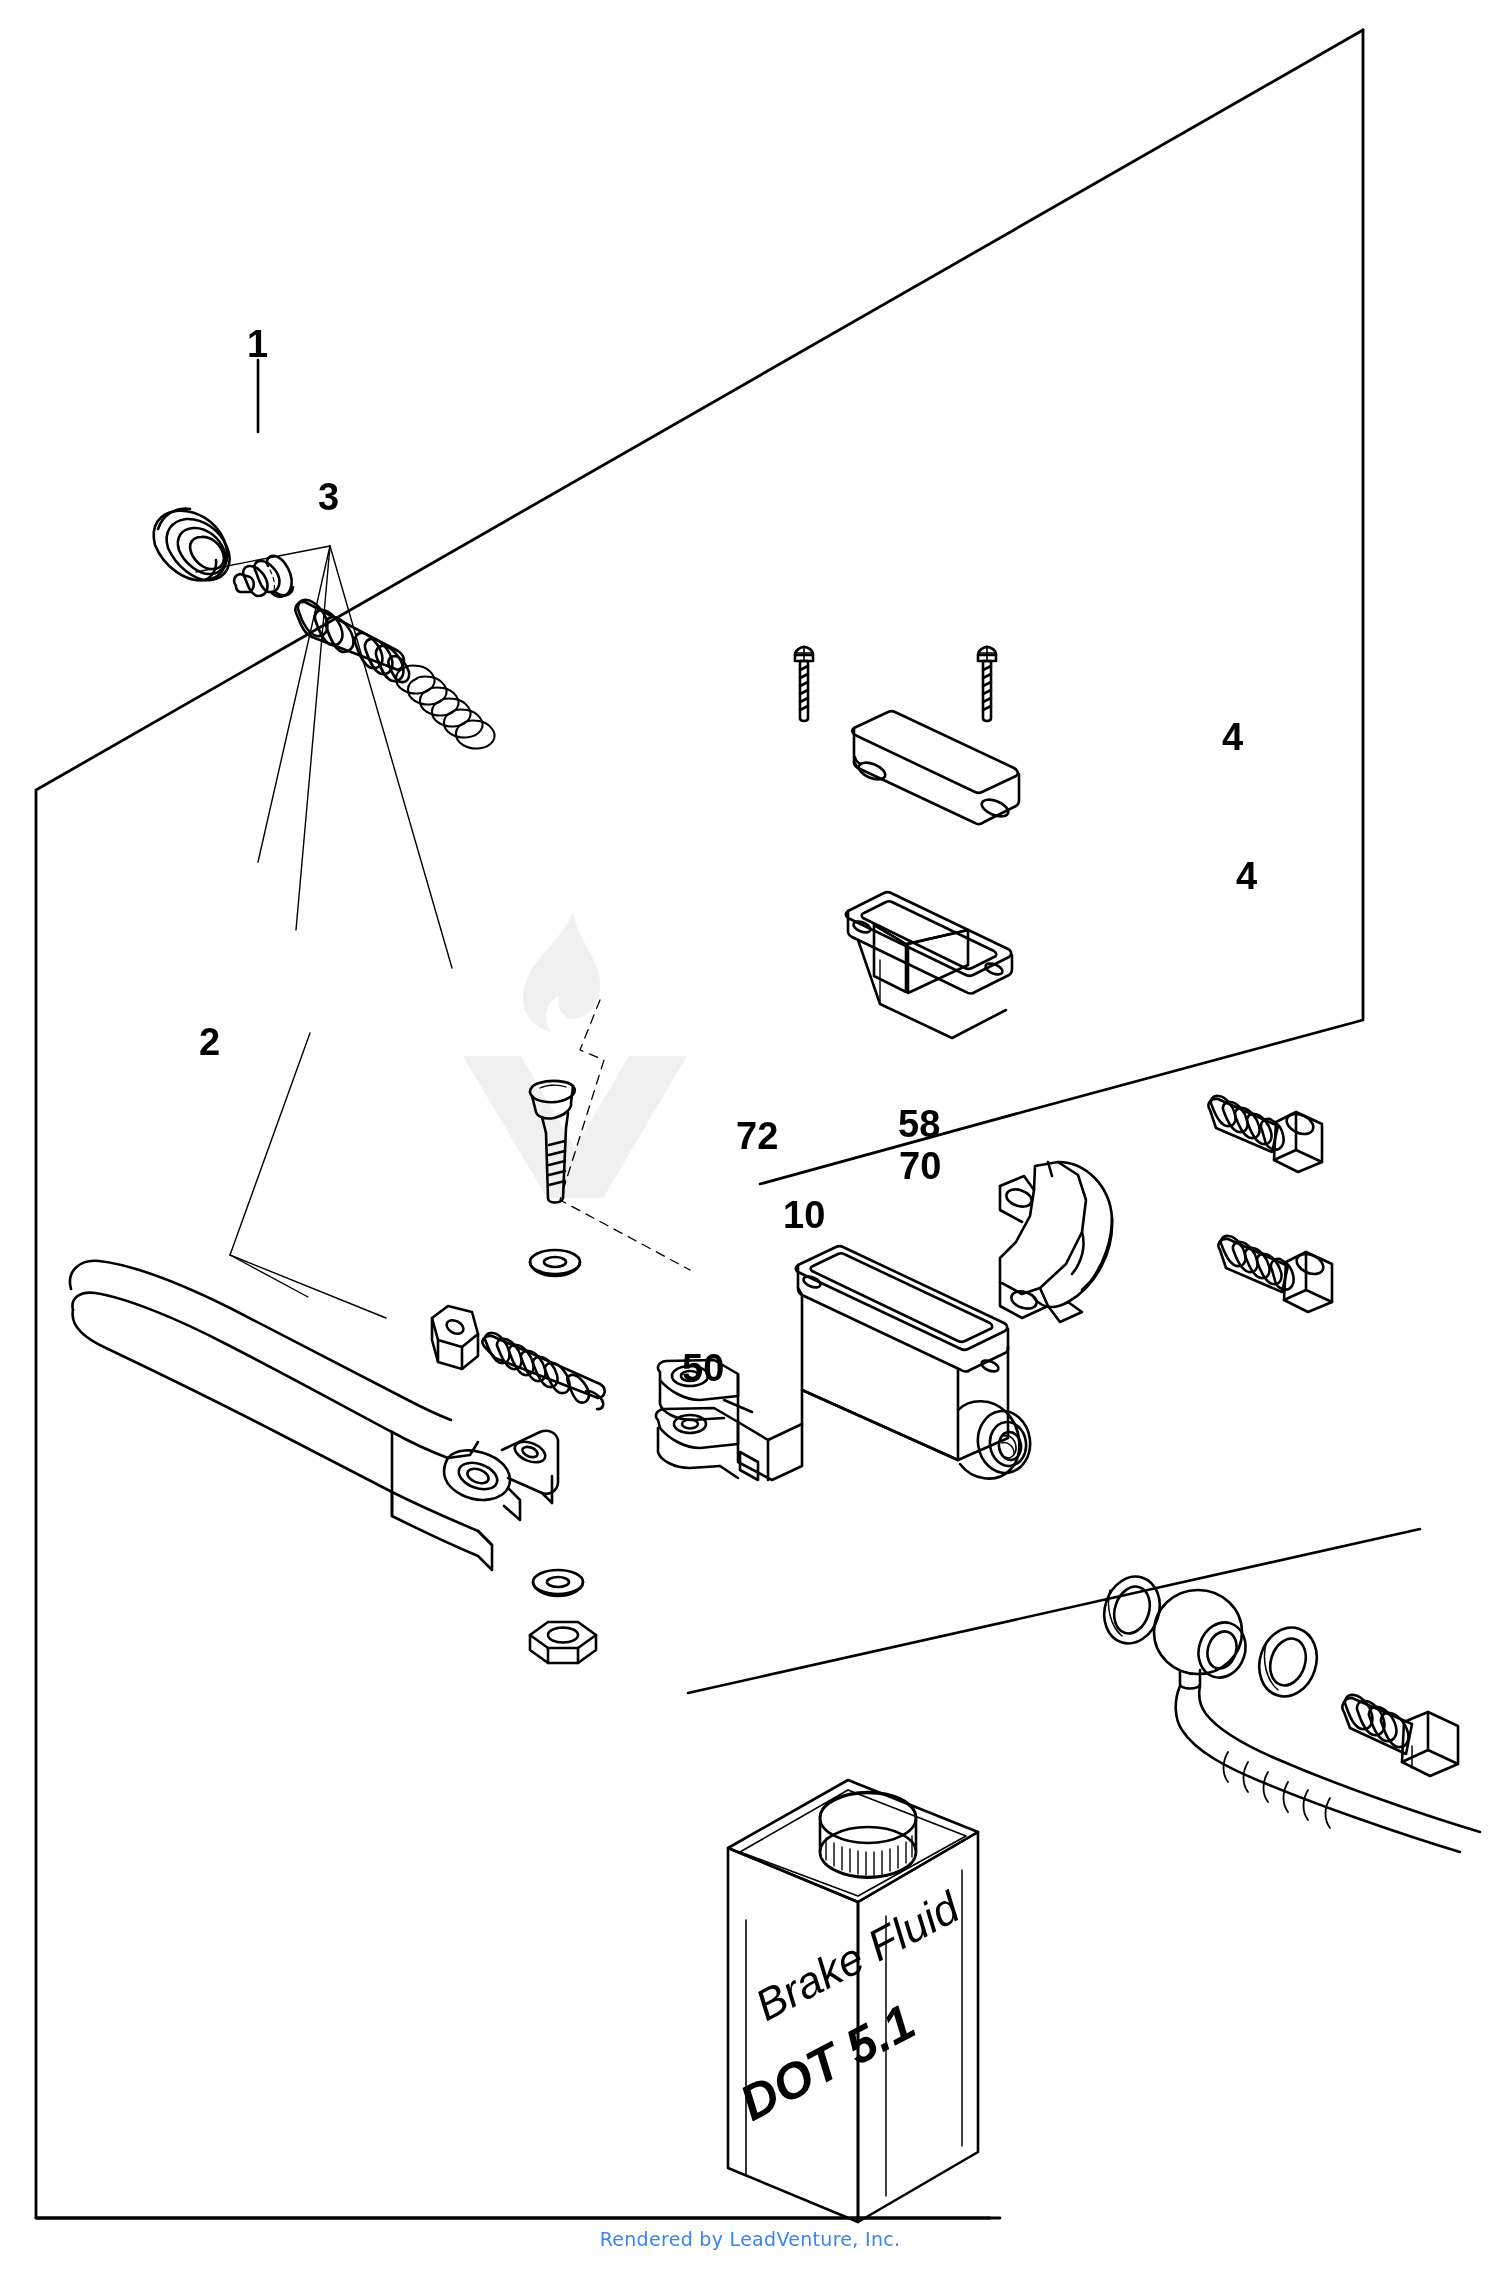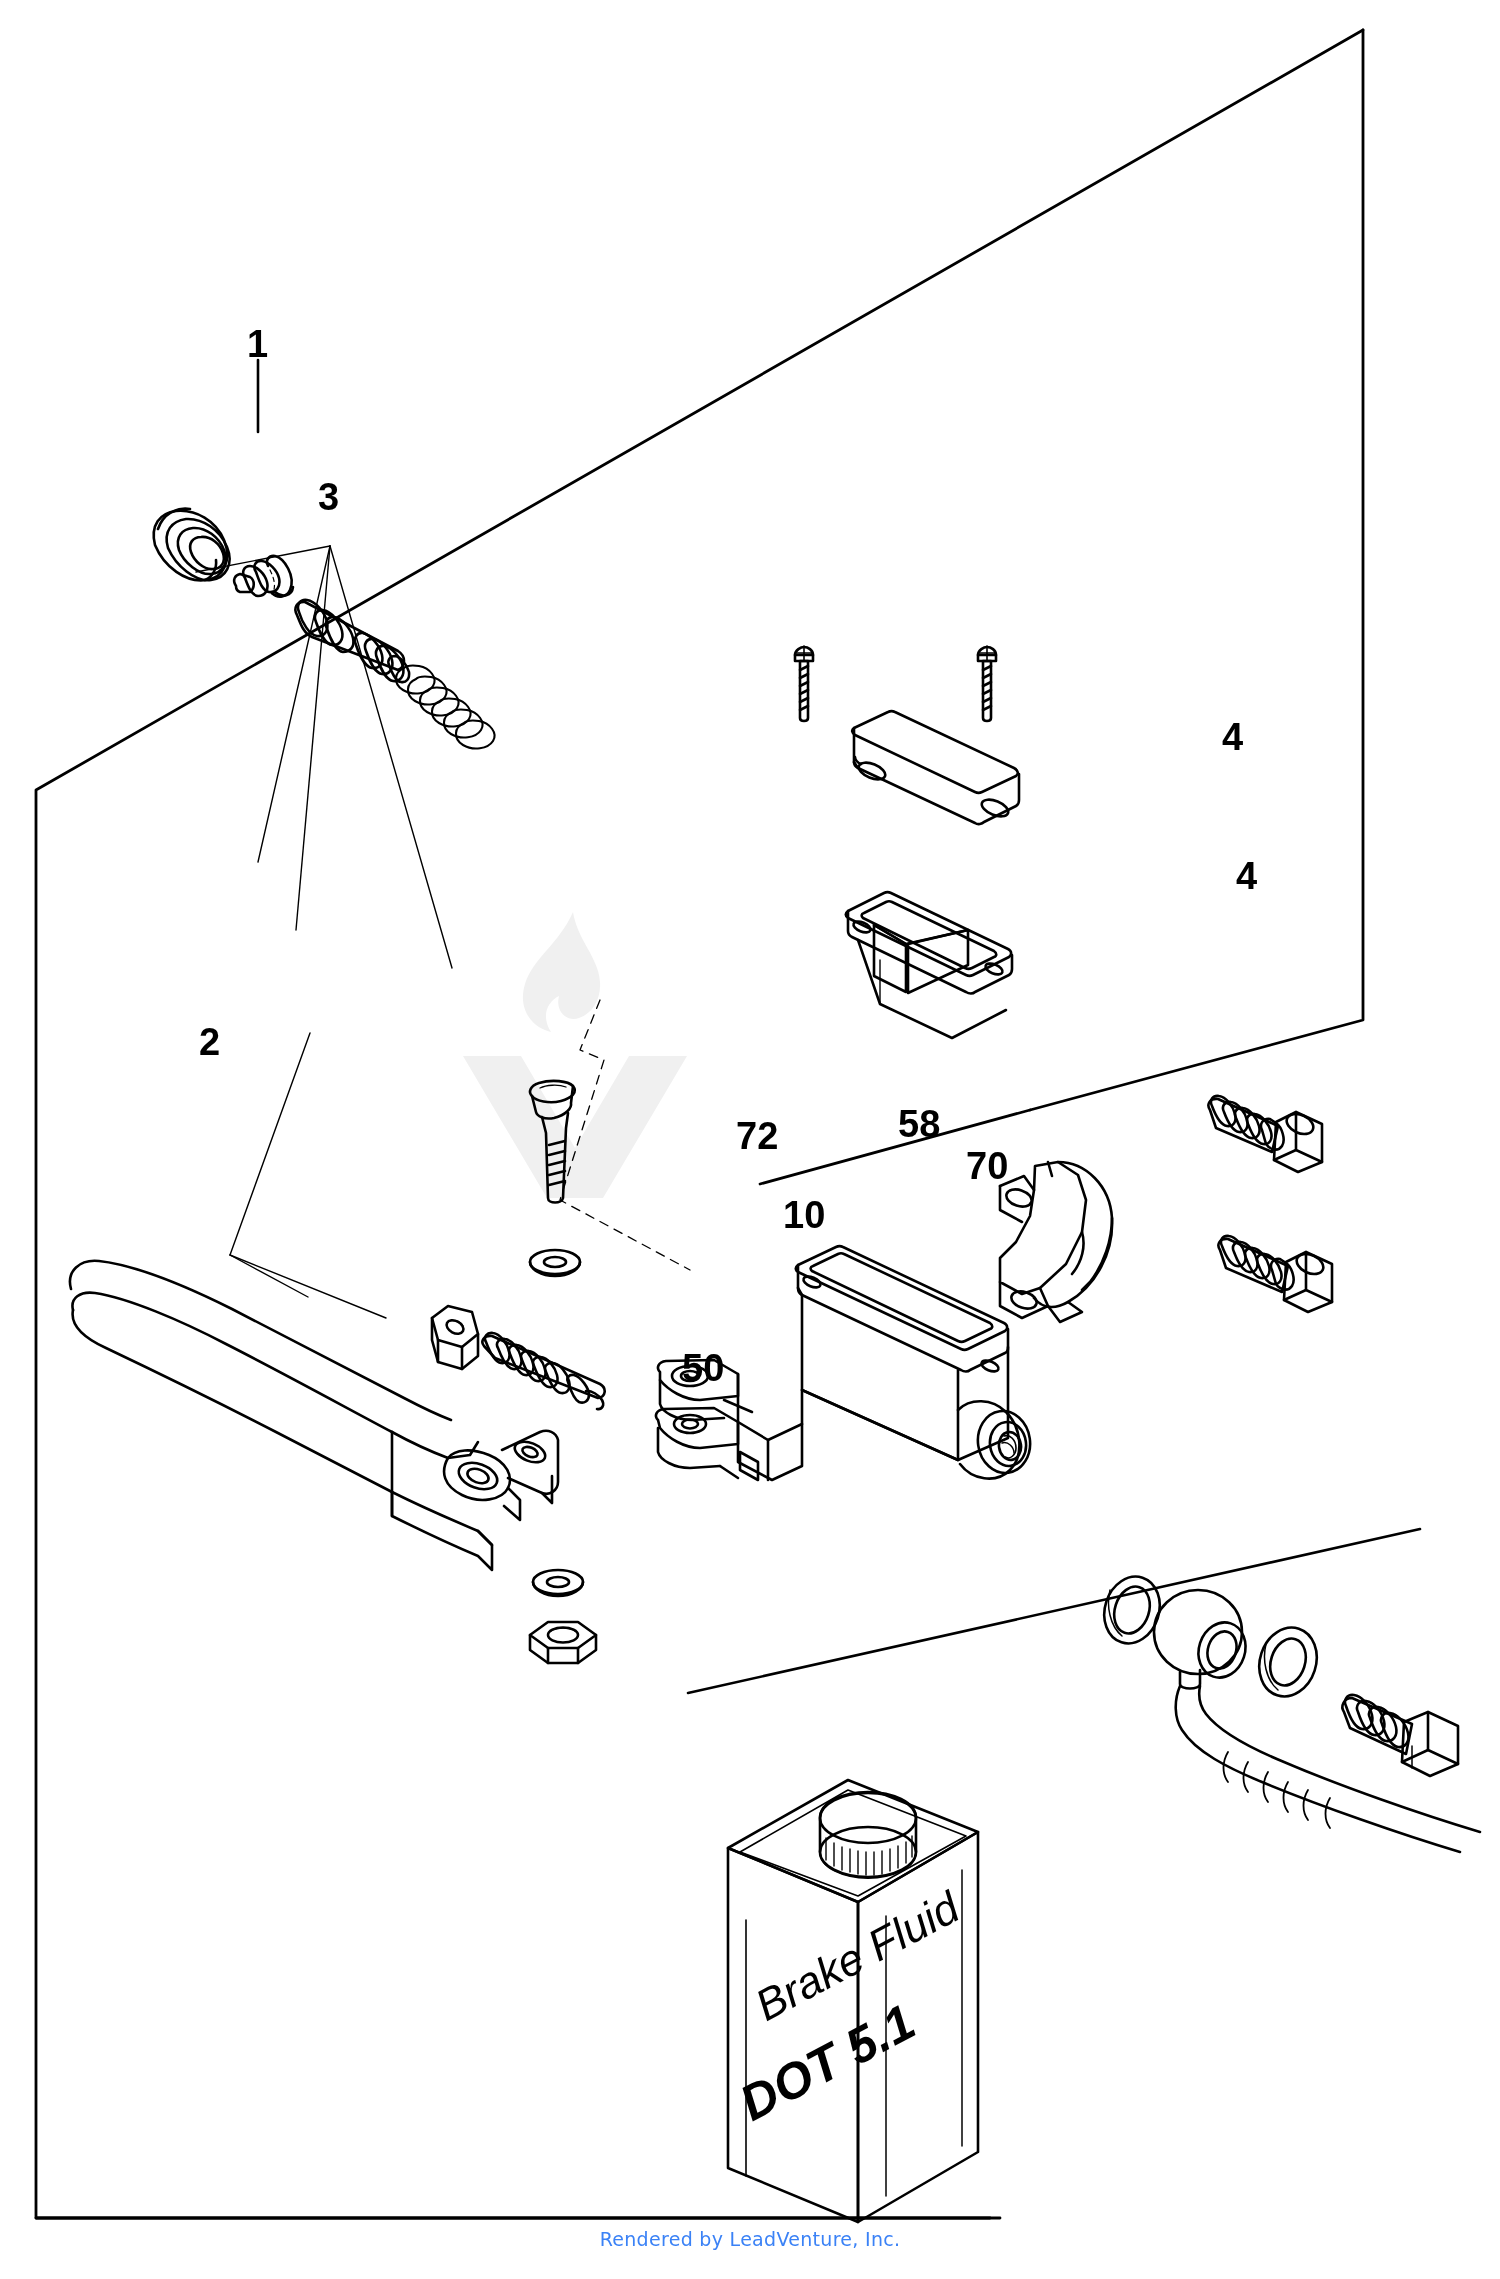--- a/index.html
+++ b/index.html
@@ -484,19 +484,19 @@
     </g>
   </svg>
 
   <div class="callout" id="callout-c1" style="left:247px; top:325px;">1</div>
   <div class="callout" id="callout-c3" style="left:318px; top:478px;">3</div>
   <div class="callout" id="callout-c4a" style="left:1222px; top:718px;">4</div>
   <div class="callout" id="callout-c4b" style="left:1236px; top:857px;">4</div>
   <div class="callout" id="callout-c2" style="left:199px; top:1023px;">2</div>
   <div class="callout" id="callout-c72" style="left:736px; top:1117px;">72</div>
   <div class="callout" id="callout-c71" style="left:898px; top:1105px;">58</div>
-  <div class="callout" id="callout-c70" style="left:966px; top:1147px;">70</div>
+  <div class="callout" id="callout-c70" style="left:899px; top:1147px;">70</div>
   <div class="callout" id="callout-c10" style="left:783px; top:1196px;">10</div>
   <div class="callout" id="callout-c80" style="left:682px; top:1349px;">50</div>
 
   <div class="footer-note">Rendered by LeadVenture, Inc.</div>
 
 </div>
 
 </body></html>

